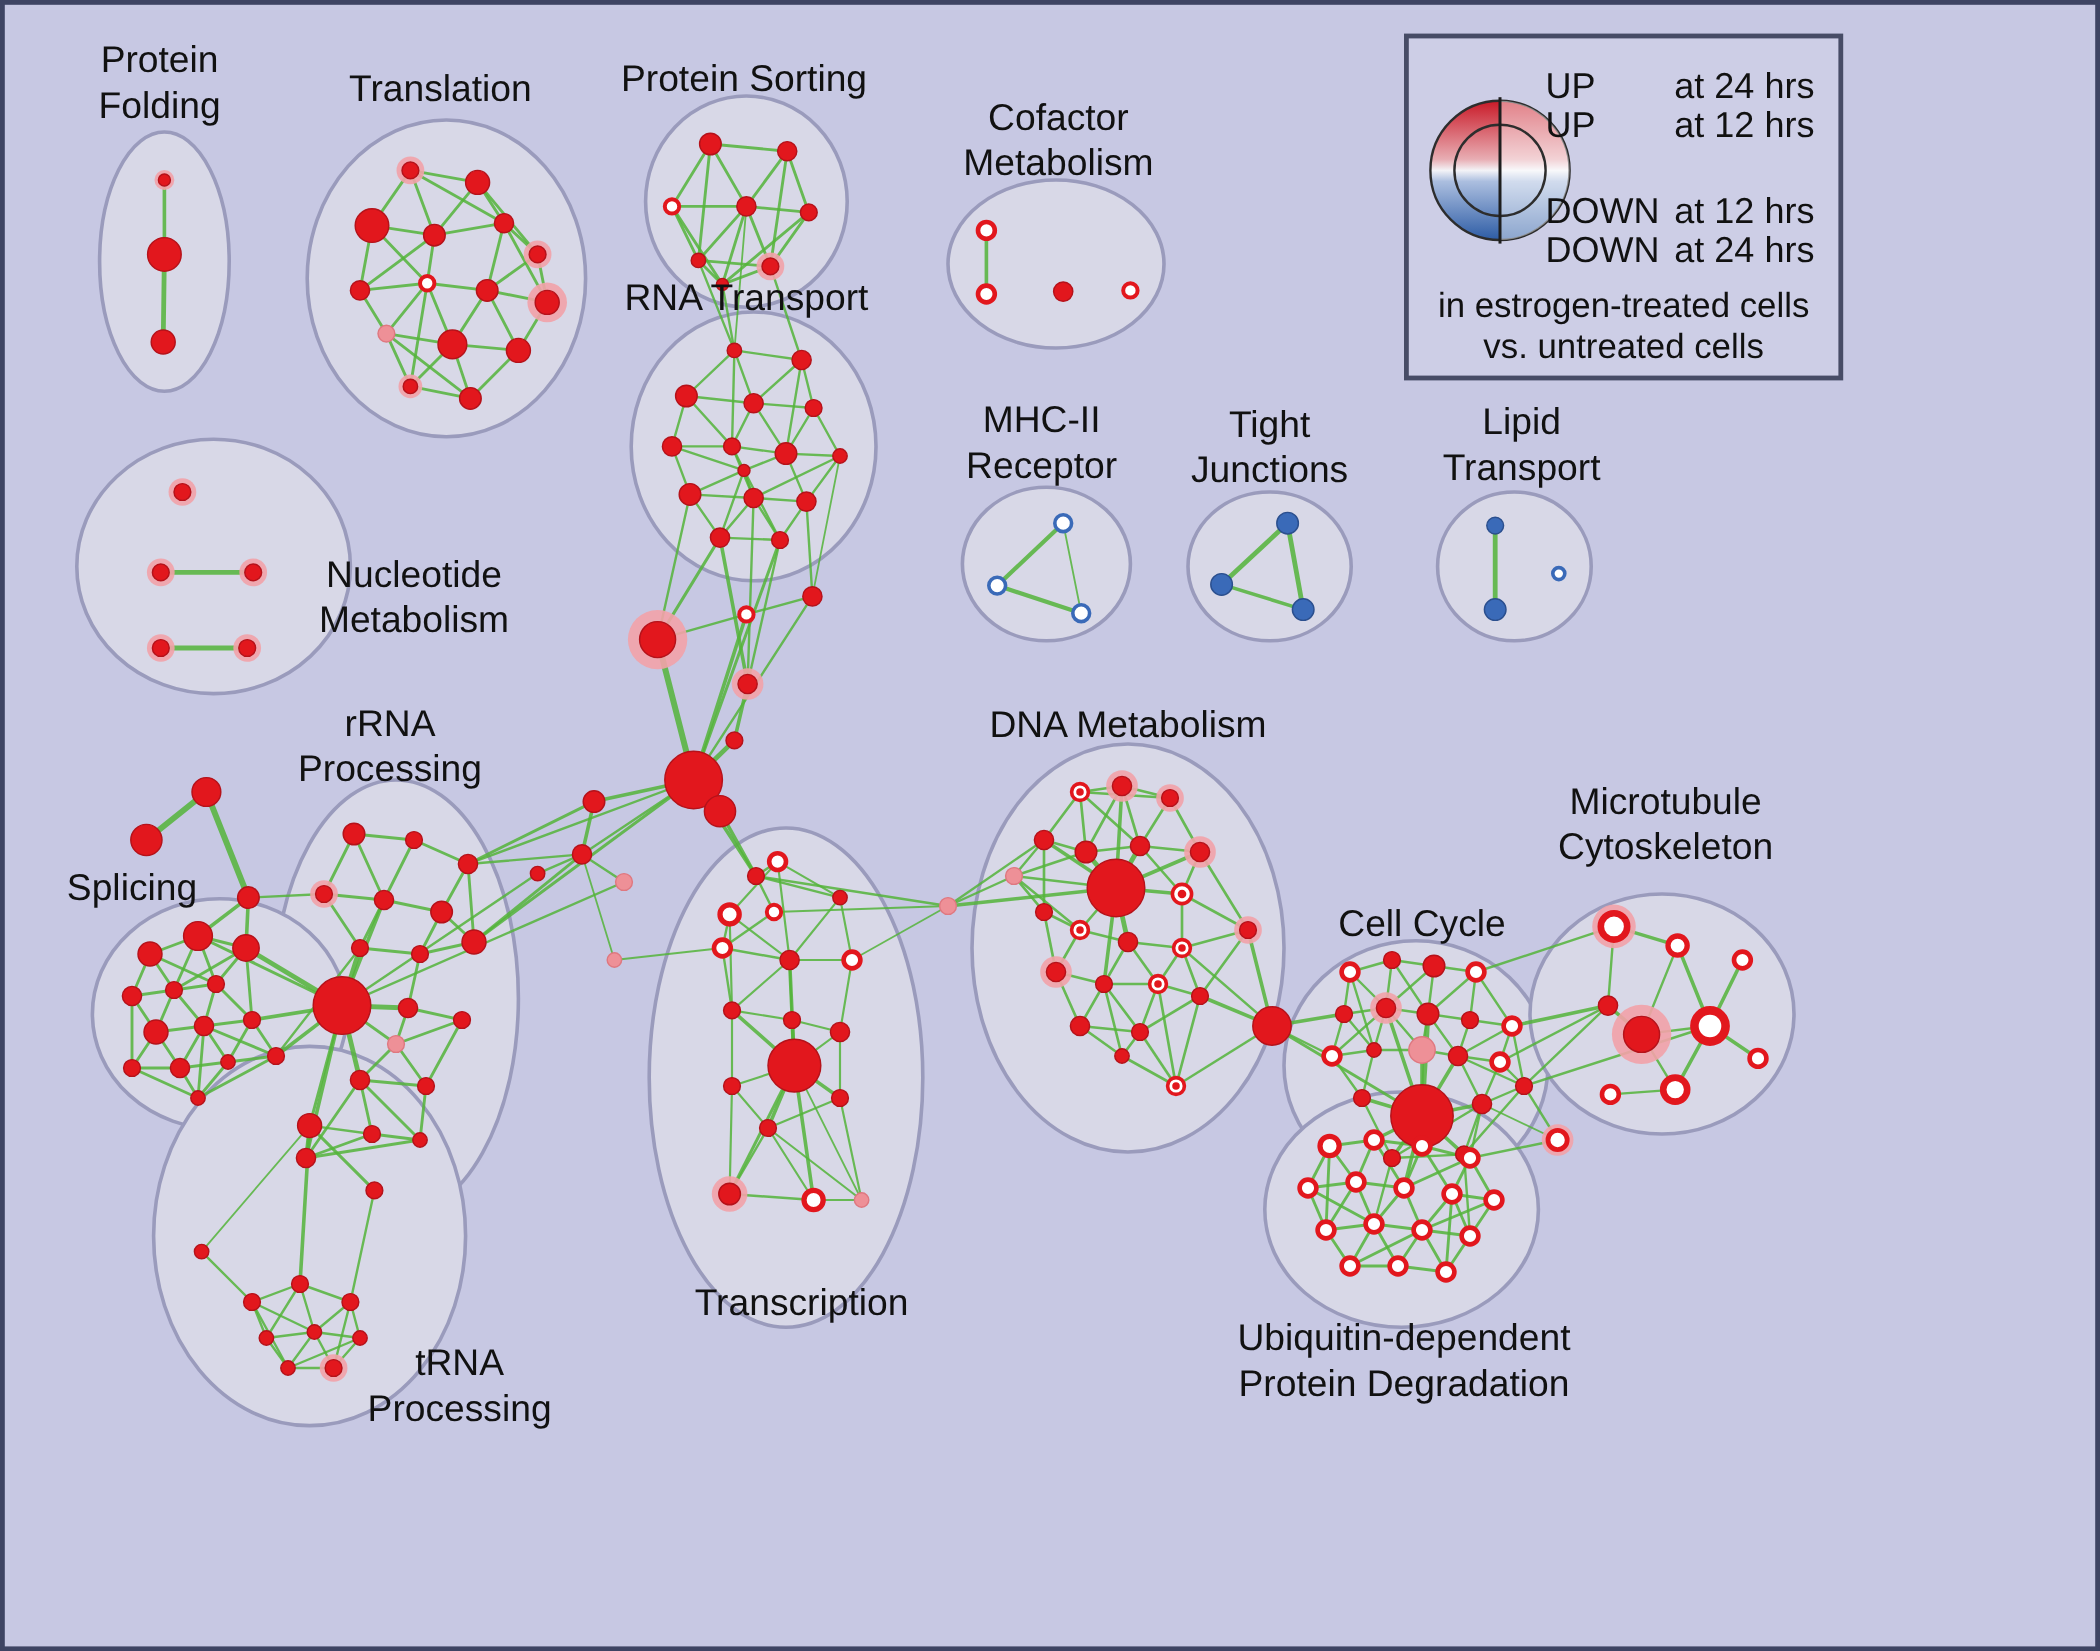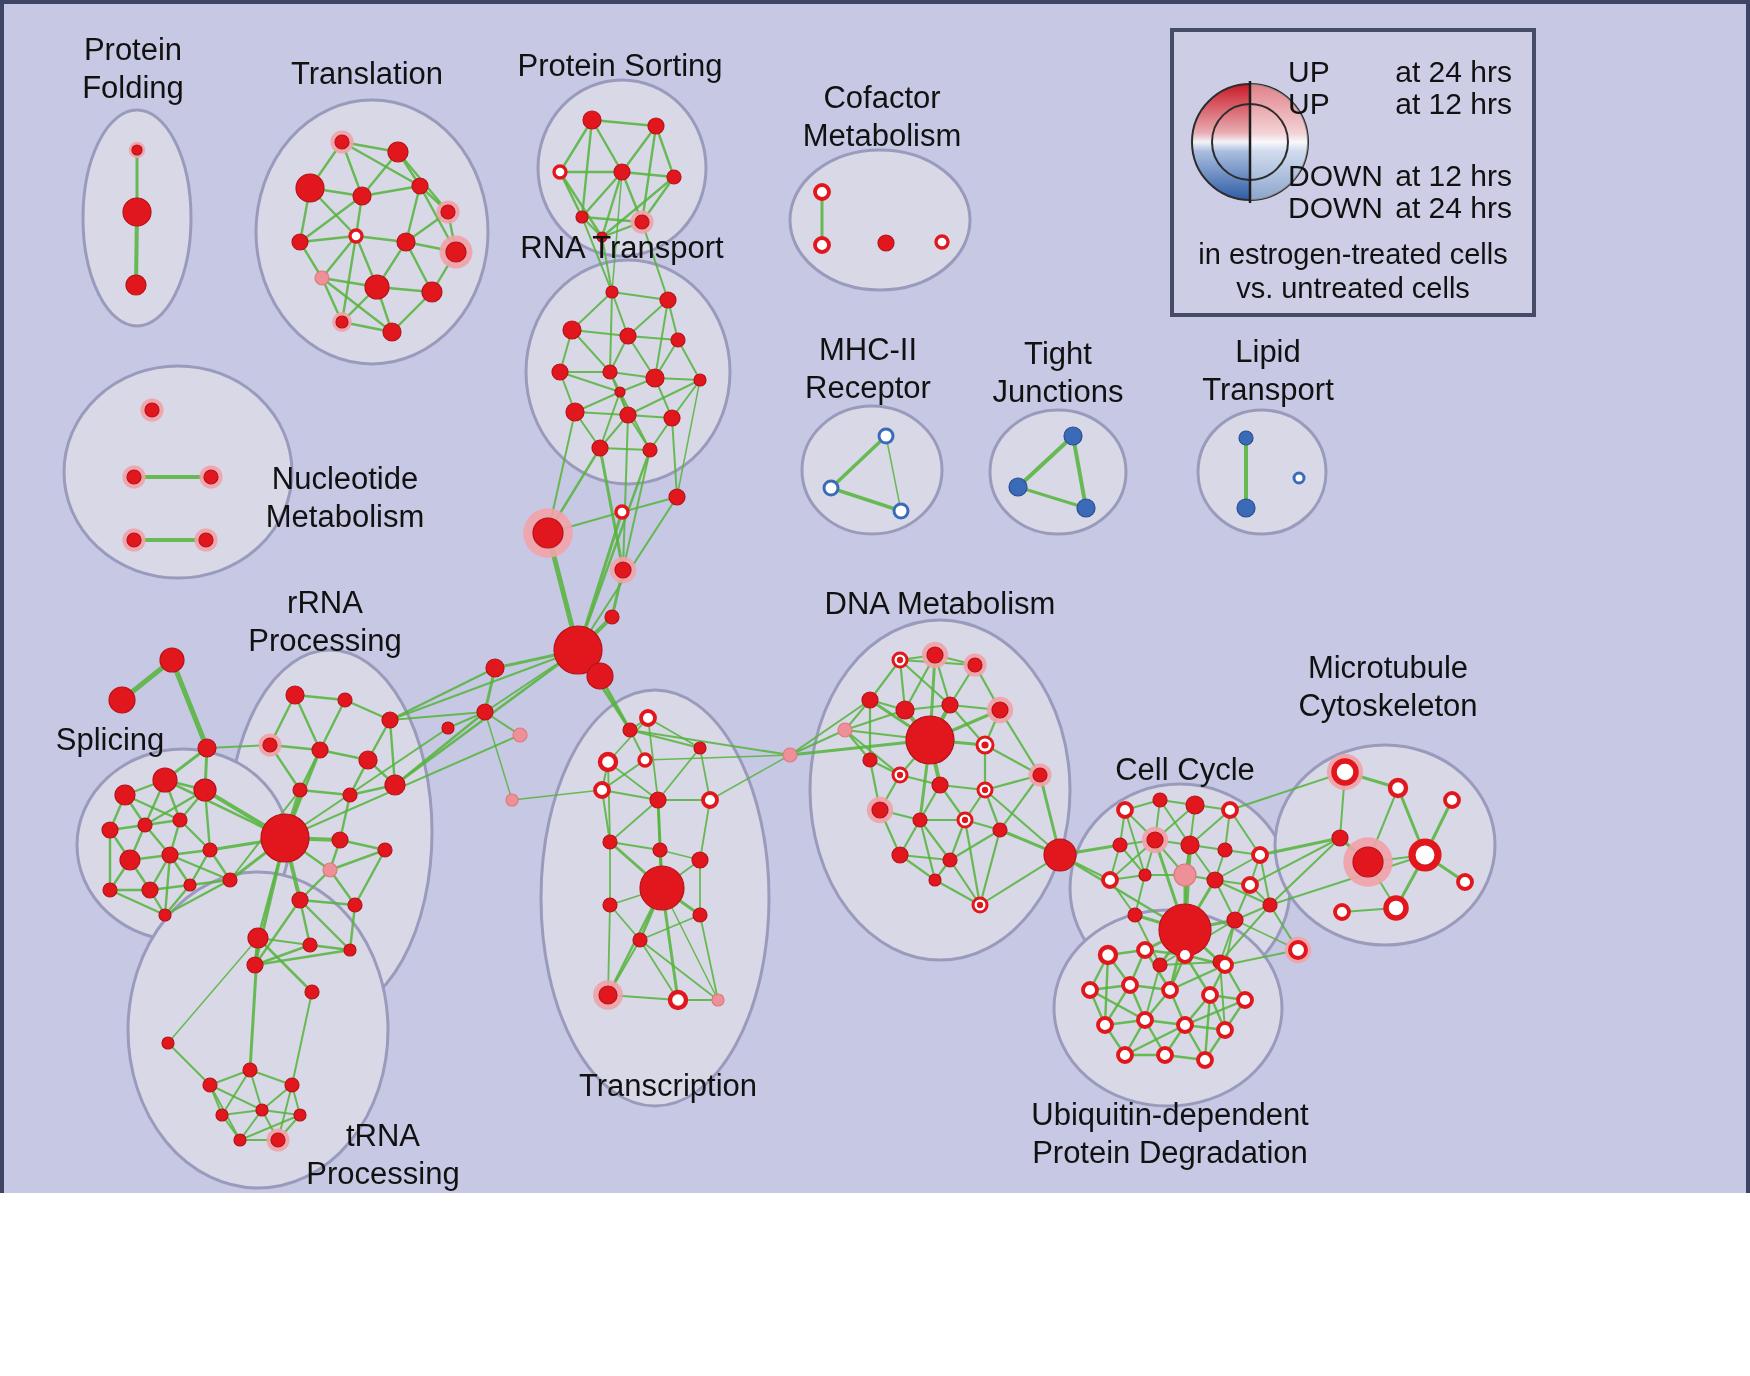--- a/index.html
+++ b/index.html
@@ -1,16 +1,16 @@
 <!DOCTYPE html>
 <html><head>
 <meta charset="utf-8">
 <style>
   html,body{margin:0;padding:0;background:#ffffff;}
-  .frame{position:relative;width:1750px;height:1193px;font-family:"Liberation Sans",sans-serif;}
+  .frame{position:relative;width:1750px;height:1376px;font-family:"Liberation Sans",sans-serif;}
   svg{display:block;}
   svg text{font-family:"Liberation Sans",sans-serif;fill:#111111;}
 </style>
 </head>
 <body>
 
 <div class="frame">
   <svg id="net" width="1750" height="1376" viewBox="0 0 1750 1376" xmlns="http://www.w3.org/2000/svg">
       <rect x="2" y="2" width="1746" height="1372" fill="#c7c8e3" stroke="#3e4463" stroke-width="4"></rect>
       <g>

